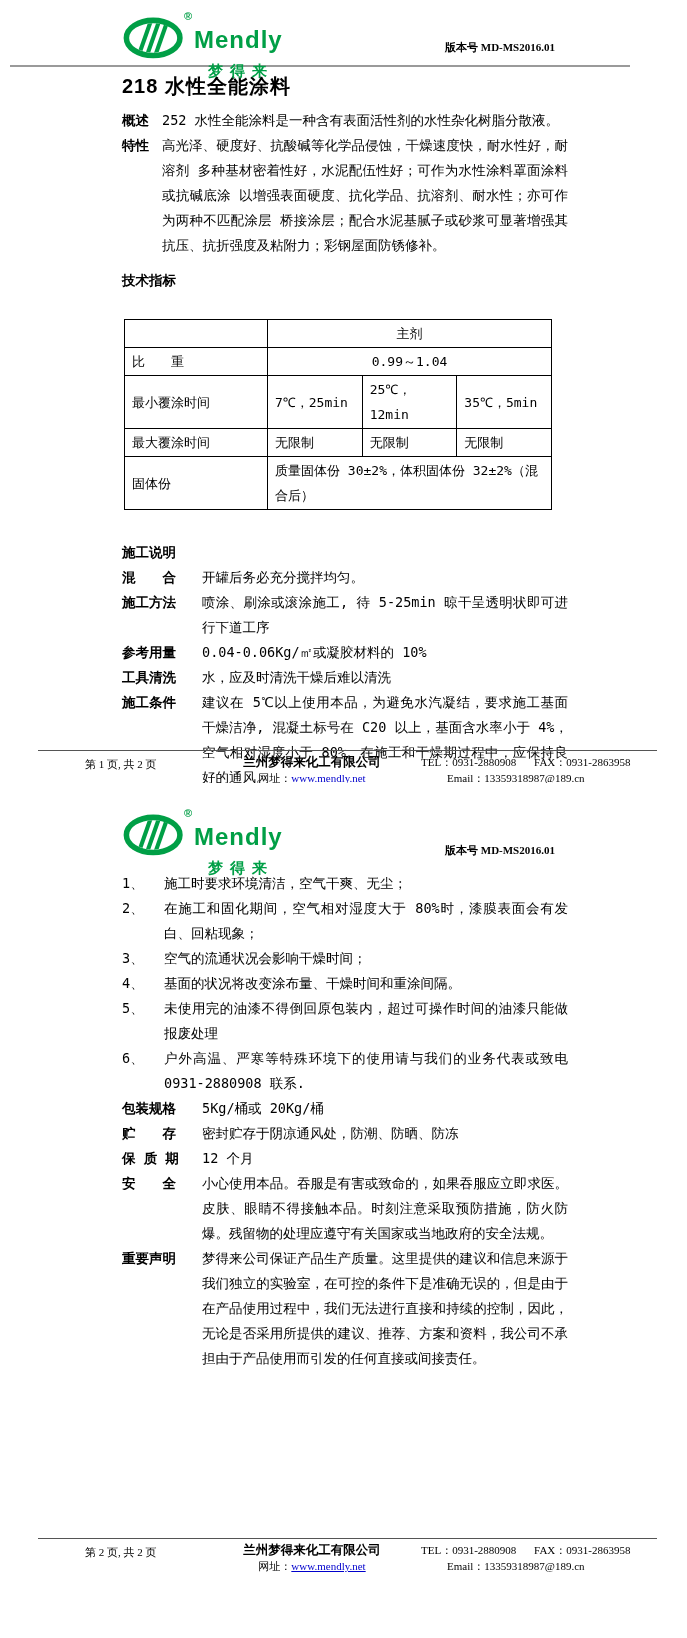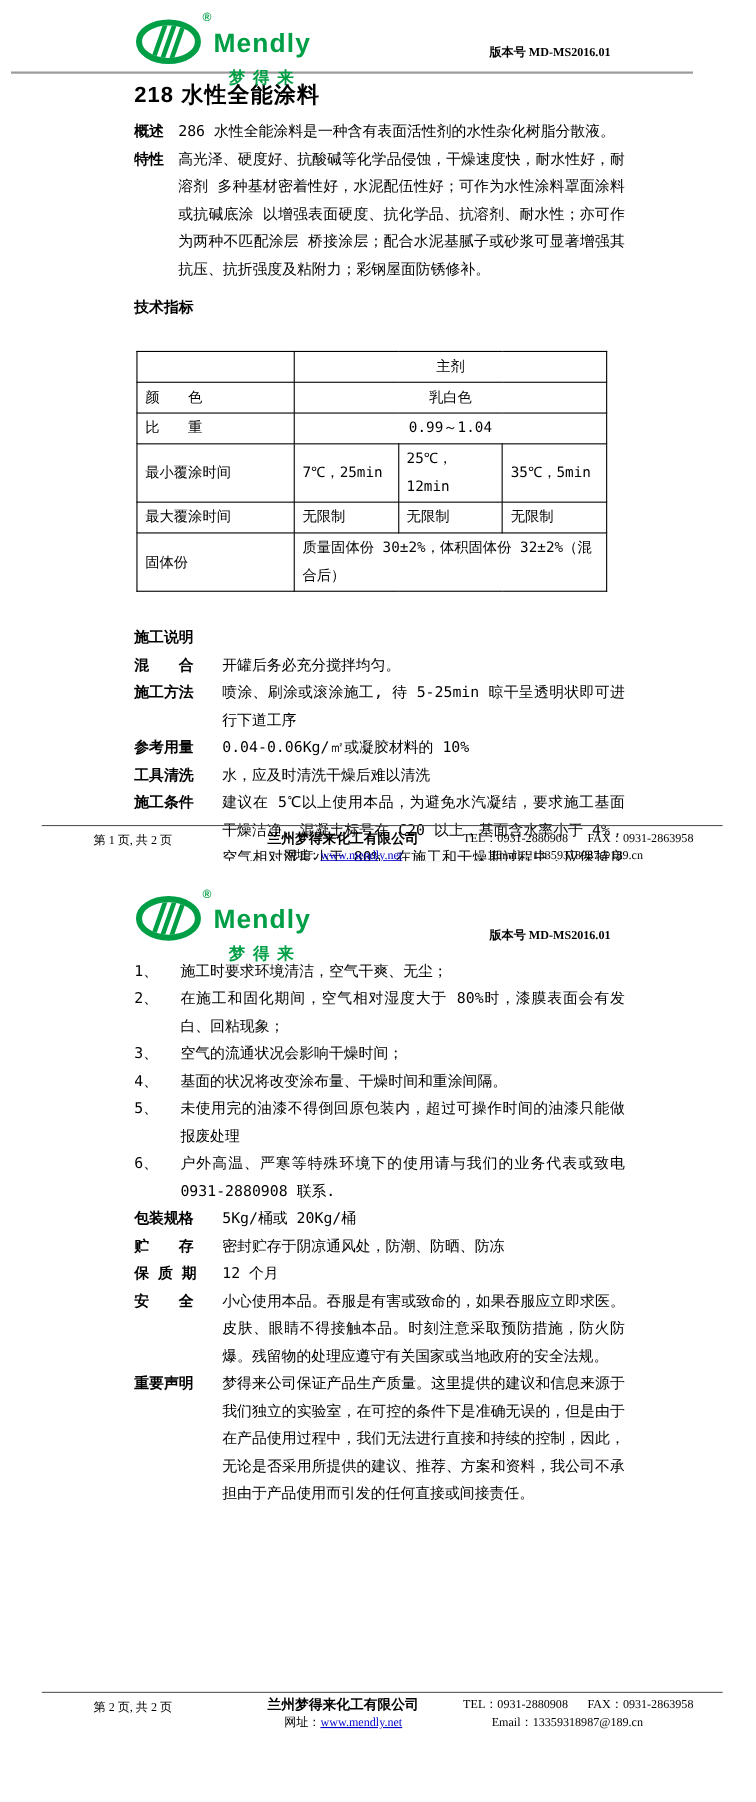--- a/index.html
+++ b/index.html
@@ -91,39 +91,35 @@
     <div class="version">版本号 MD-MS2016.01</div>
   </div>
   <hr class="hdr-rule">
 
   <div class="title">218 水性全能涂料</div>
 
   <div class="content">
 
     <div class="defrow mt8">
       <span class="lbl lbl-s">概述</span>
-      <span class="txt">286 水性全能涂料是一种含有表面活性剂的水性杂化树脂分散液。</span>
+      <span class="txt">252 水性全能涂料是一种含有表面活性剂的水性杂化树脂分散液。</span>
     </div>
 
     <div class="defrow">
       <span class="lbl lbl-s">特性</span>
       <span class="txt">高光泽、硬度好、抗酸碱等化学品侵蚀，干燥速度快，耐水性好，耐溶剂 多种基材密着性好，水泥配伍性好；可作为水性涂料罩面涂料或抗碱底涂 以增强表面硬度、抗化学品、抗溶剂、耐水性；亦可作为两种不匹配涂层 桥接涂层；配合水泥基腻子或砂浆可显著增强其抗压、抗折强度及粘附力；彩钢屋面防锈修补。</span>
     </div>
 
     <div class="sec-label mt10">技术指标</div>
 
     <table class="spec">
       <tbody>
           <tr>
         <td class="w1"></td>
         <td class="center" colspan="3">主剂</td>
-      </tr>
-      <tr>
-        <td>颜　　色</td>
-        <td class="center" colspan="3">乳白色</td>
       </tr>
       <tr>
         <td>比　　重</td>
         <td class="center" colspan="3">0.99～1.04</td>
       </tr>
       <tr>
         <td>最小覆涂时间</td>
         <td class="w2">7℃，25min</td>
         <td class="w3">25℃，12min</td>
         <td class="w4">35℃，5min</td>

